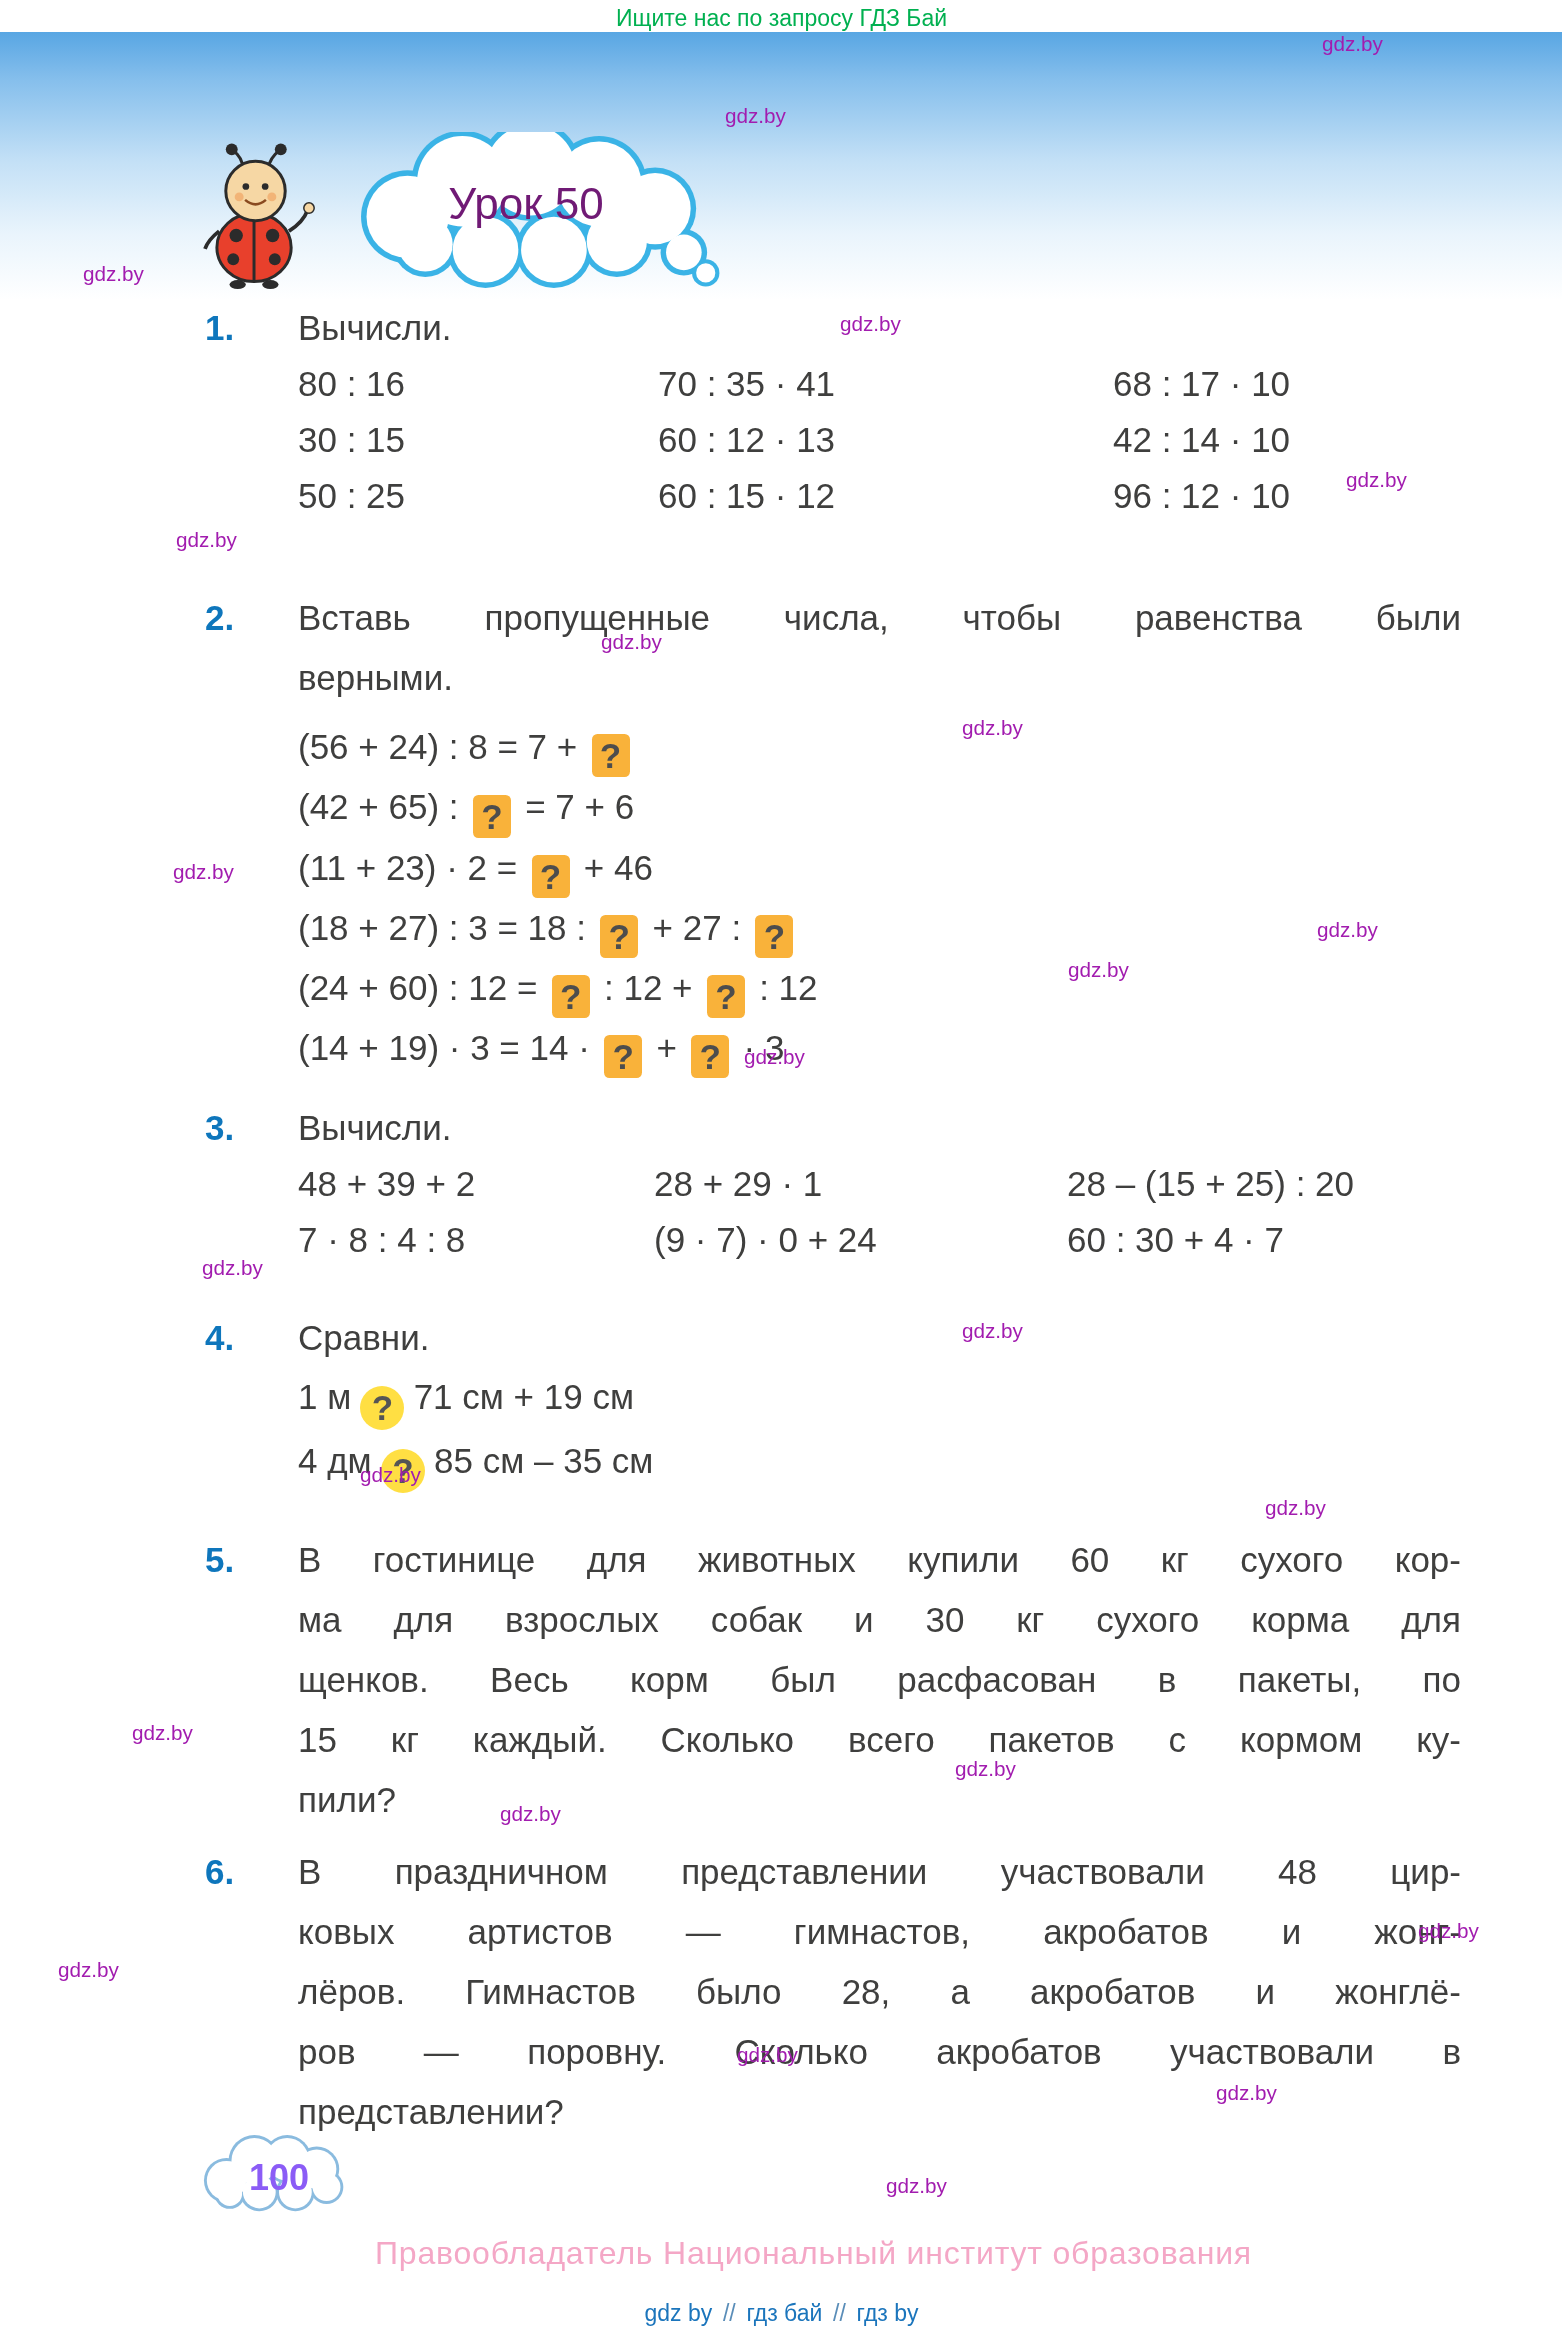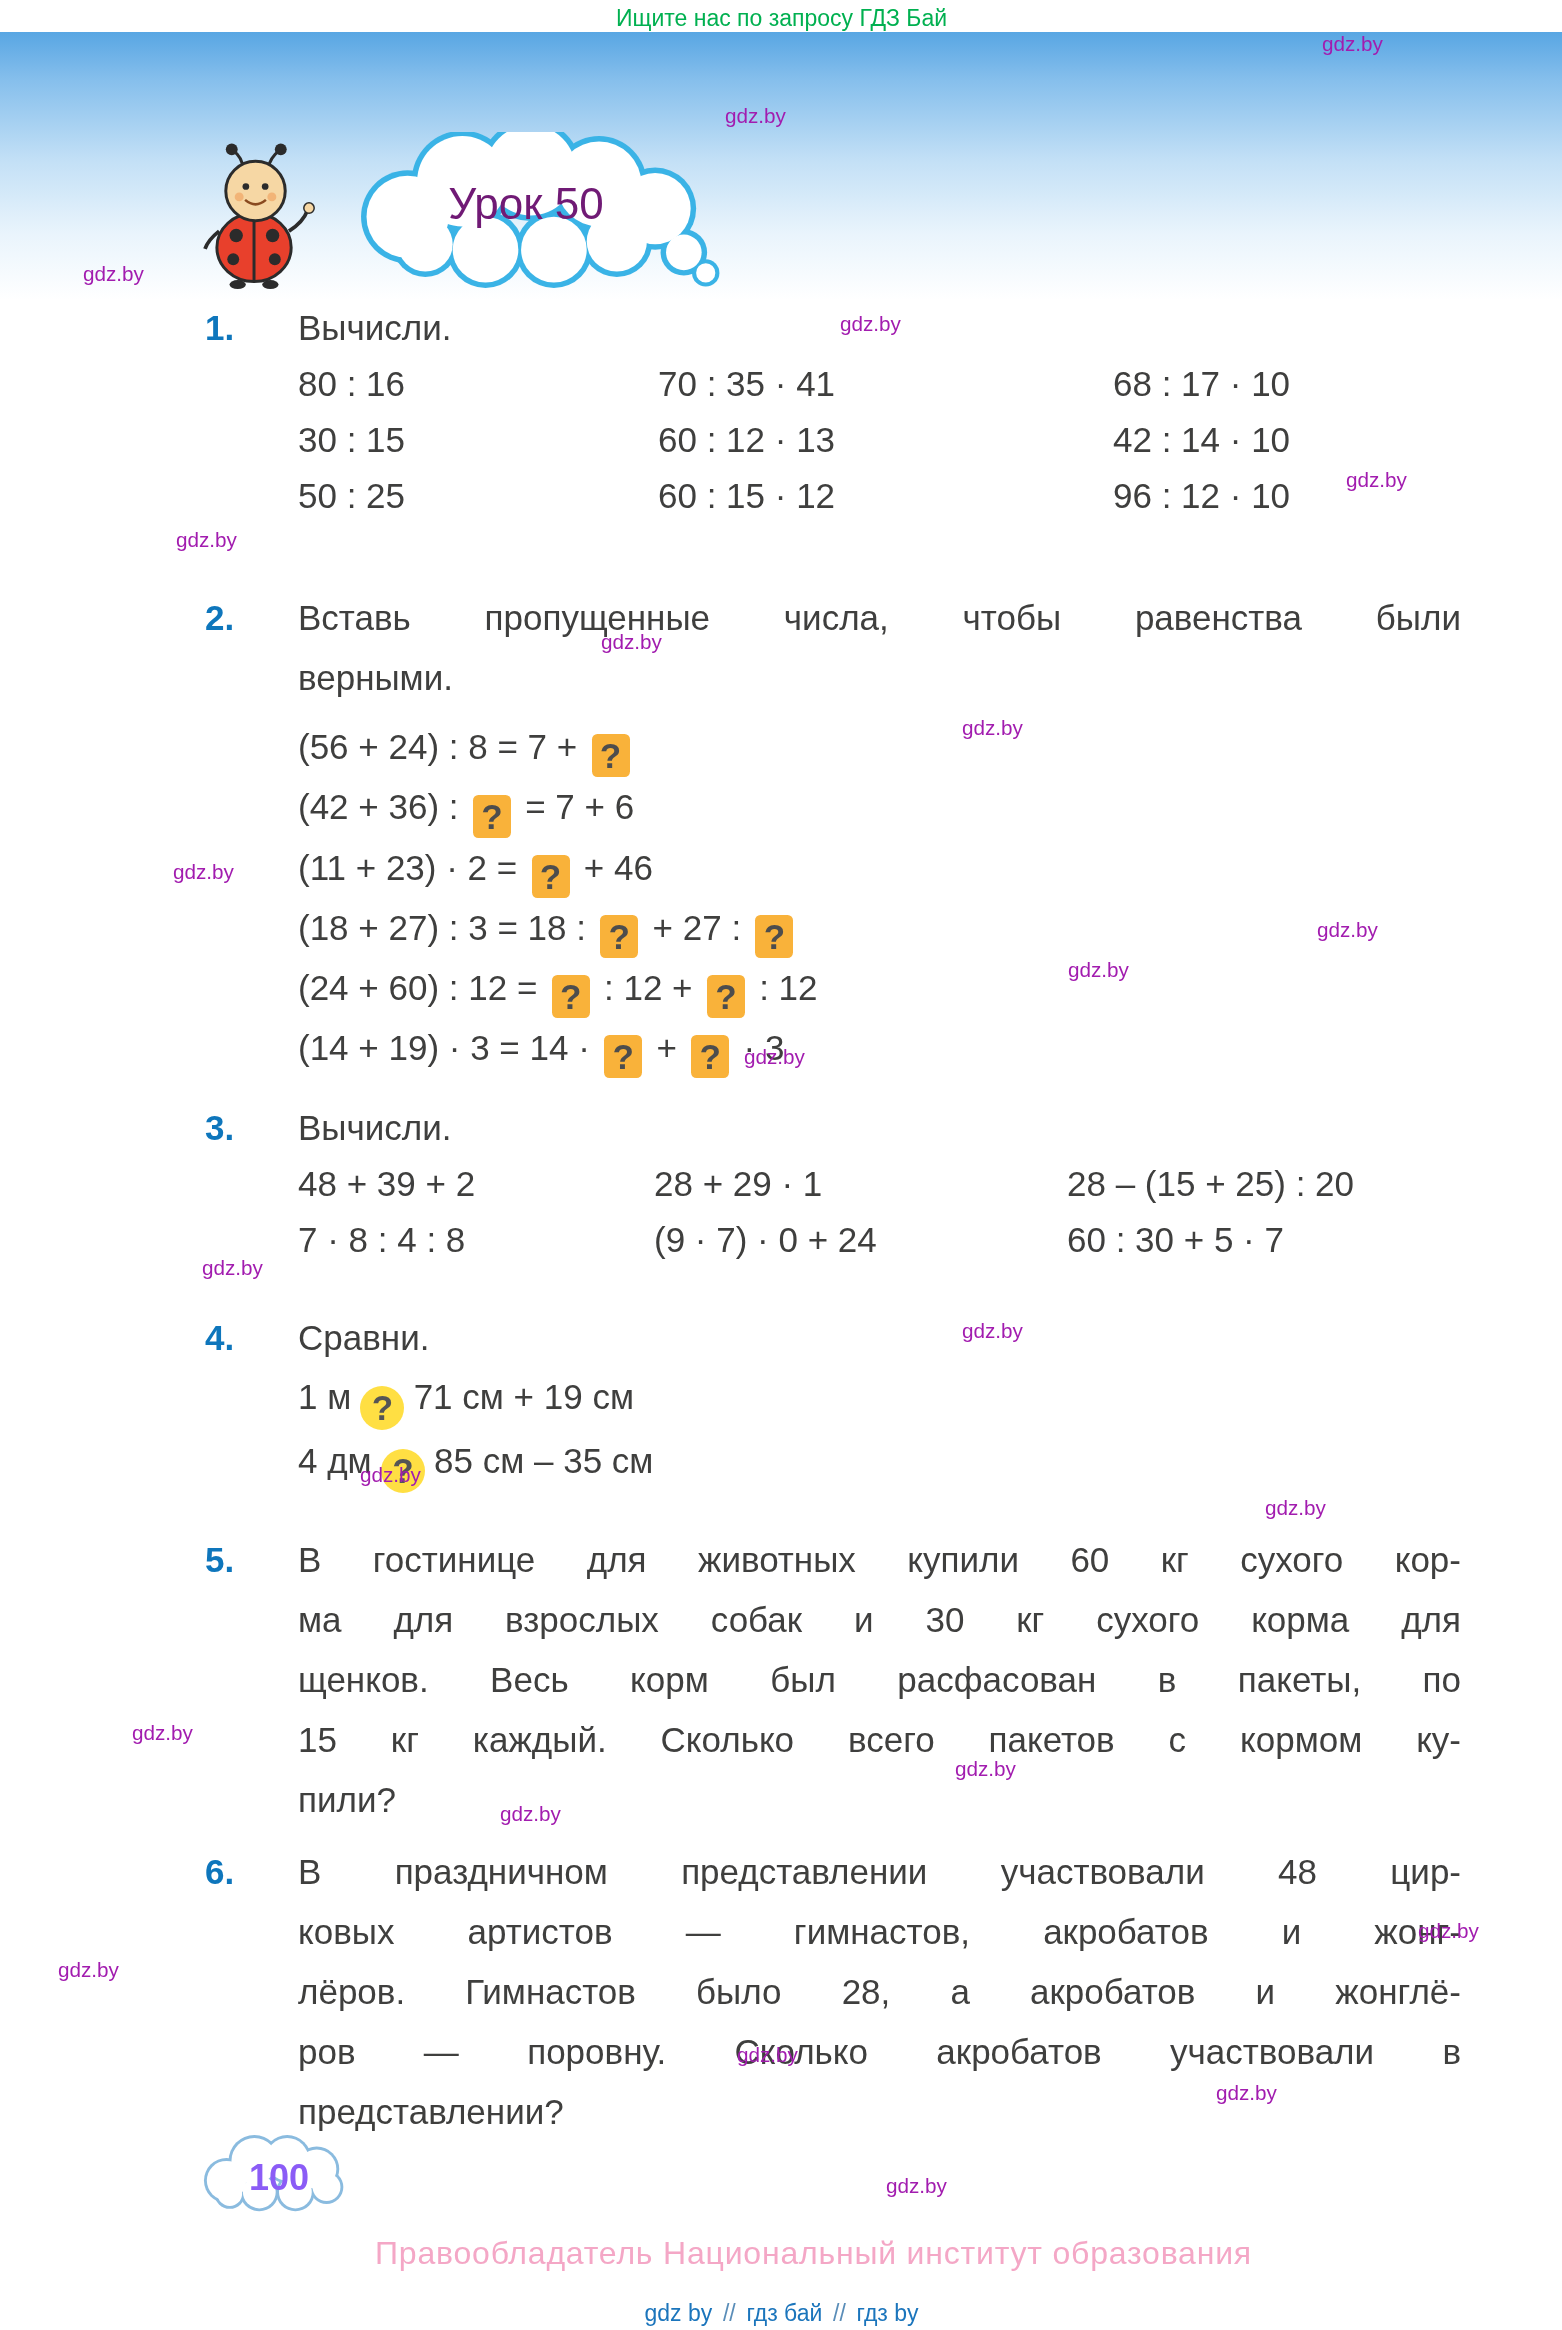--- a/index.html
+++ b/index.html
@@ -205,42 +205,42 @@
 
 <div class="ex lh79" style="top:588px">
   <div class="ex-num">2.</div>
   <div class="ex-body">
     <div class="para lh79">
       <div class="jline">Вставь пропущенные числа, чтобы равенства были</div>
       <div>верными.</div>
     </div>
     <div class="eqs">
       <div class="eq"><span>(56 + 24) : 8 = 7 + </span><span class="qbox">?</span></div>
-      <div class="eq"><span>(42 + 36) : </span><span class="qbox">?</span><span> = 7 + 6</span></div>
+      <div class="eq"><span>(42 + 65) : </span><span class="qbox">?</span><span> = 7 + 6</span></div>
       <div class="eq"><span>(11 + 23) · 2 = </span><span class="qbox">?</span><span> + 46</span></div>
       <div class="eq"><span>(18 + 27) : 3 = 18 : </span><span class="qbox">?</span><span> + 27 : </span><span class="qbox">?</span></div>
       <div class="eq"><span>(24 + 60) : 12 = </span><span class="qbox">?</span><span> : 12 + </span><span class="qbox">?</span><span> : 12</span></div>
       <div class="eq"><span>(14 + 19) · 3 = 14 · </span><span class="qbox">?</span><span> + </span><span class="qbox">?</span><span> · 3</span></div>
     </div>
   </div>
 </div>
 
 <div class="ex" style="top:1100px">
   <div class="ex-num">3.</div>
   <div class="ex-body">
     <div>Вычисли.</div>
     <div class="math-row">
       <span class="c465">48 + 39 + 2</span>
       <span class="c540">28 + 29 · 1</span>
       <span>28 – (15 + 25) : 20</span>
     </div>
     <div class="math-row">
       <span class="c465">7 · 8 : 4 : 8</span>
       <span class="c540">(9 · 7) · 0 + 24</span>
-      <span>60 : 30 + 5 · 7</span>
+      <span>60 : 30 + 4 · 7</span>
     </div>
   </div>
 </div>
 
 <div class="ex" style="top:1310px">
   <div class="ex-num">4.</div>
   <div class="ex-body">
     <div>Сравни.</div>
     <div class="math-row lh80">
       <span><span>1 м</span><span class="qcircle">?</span><span>71 см + 19 см</span></span>

